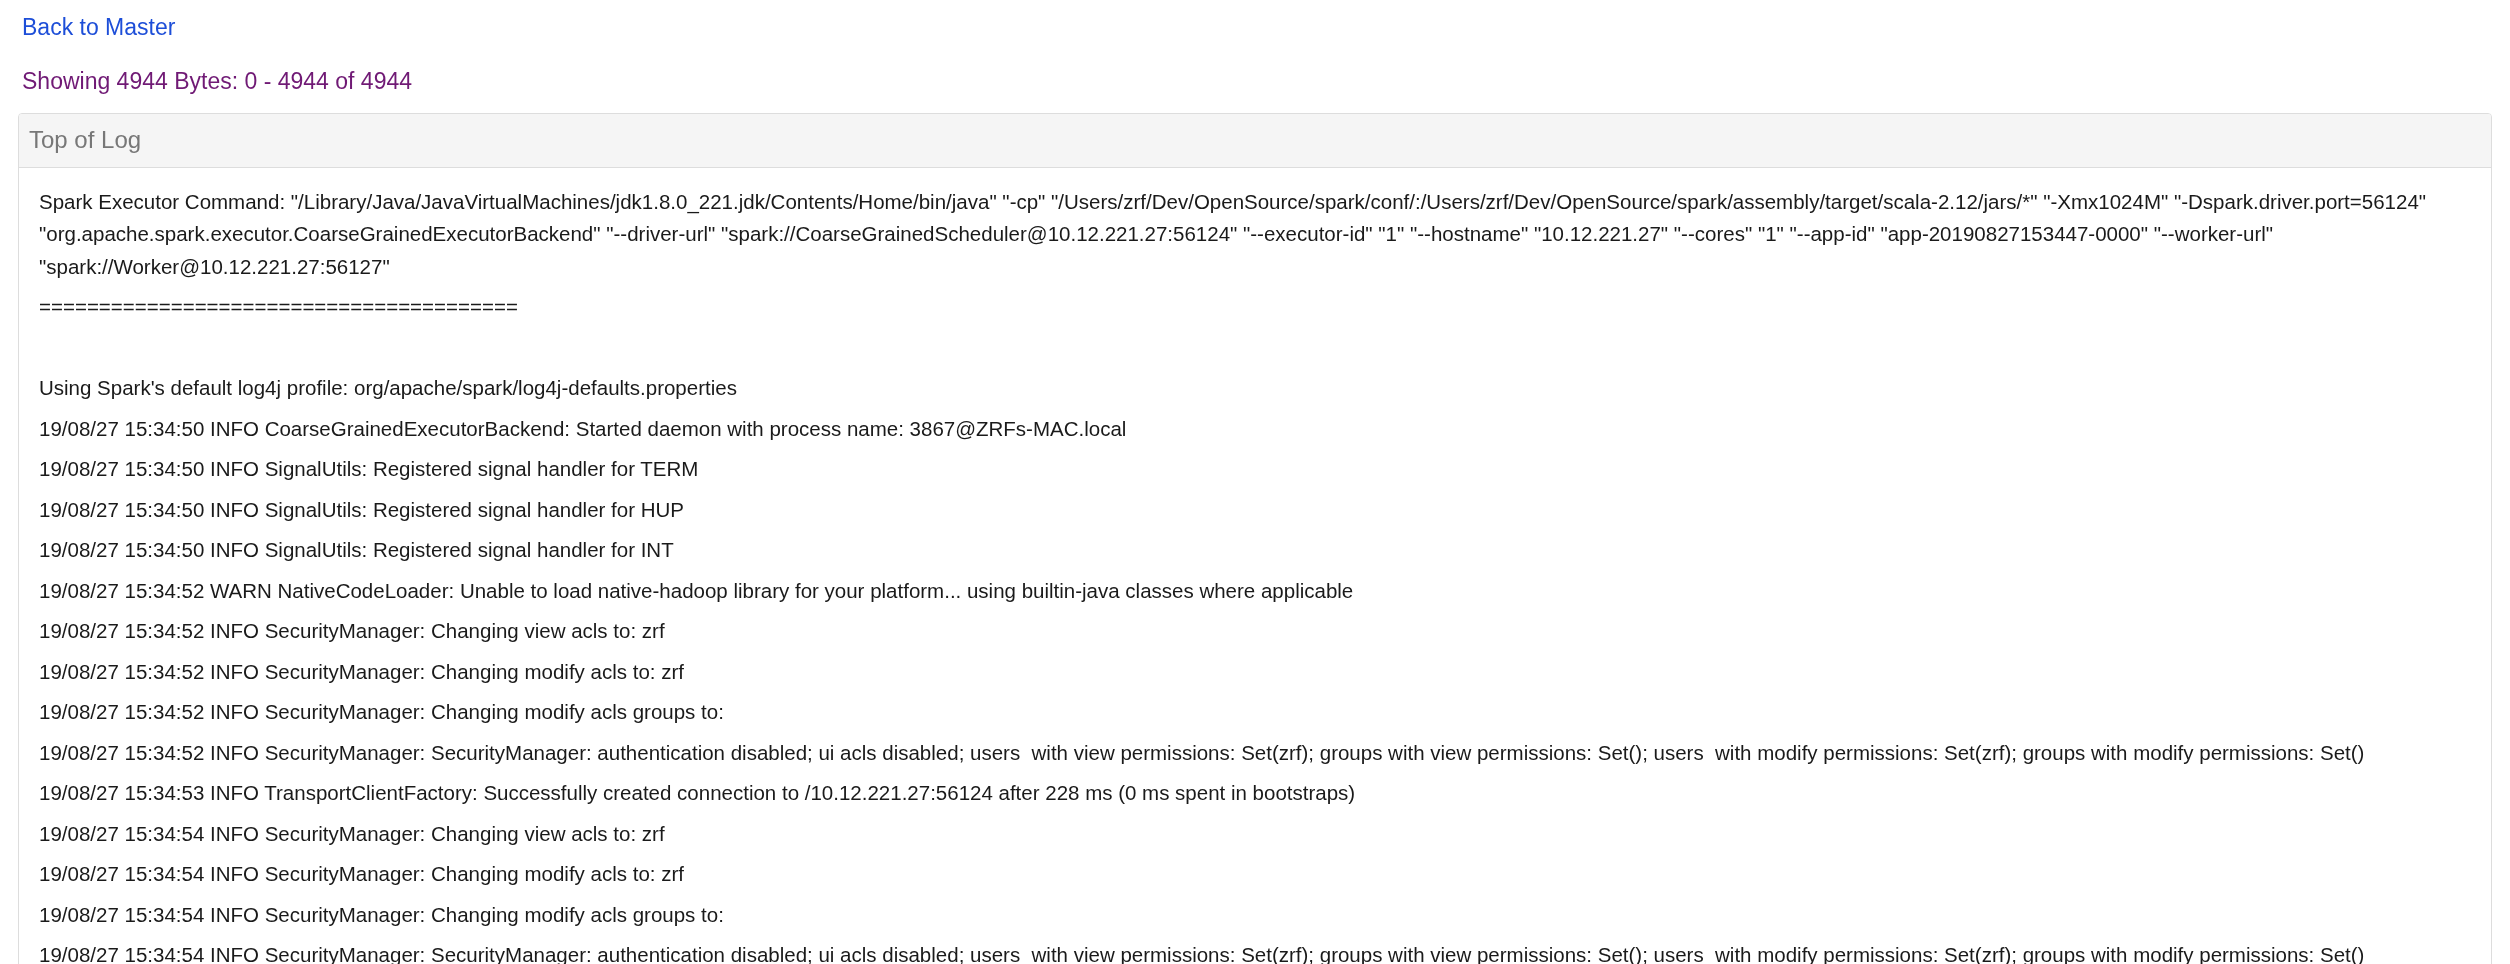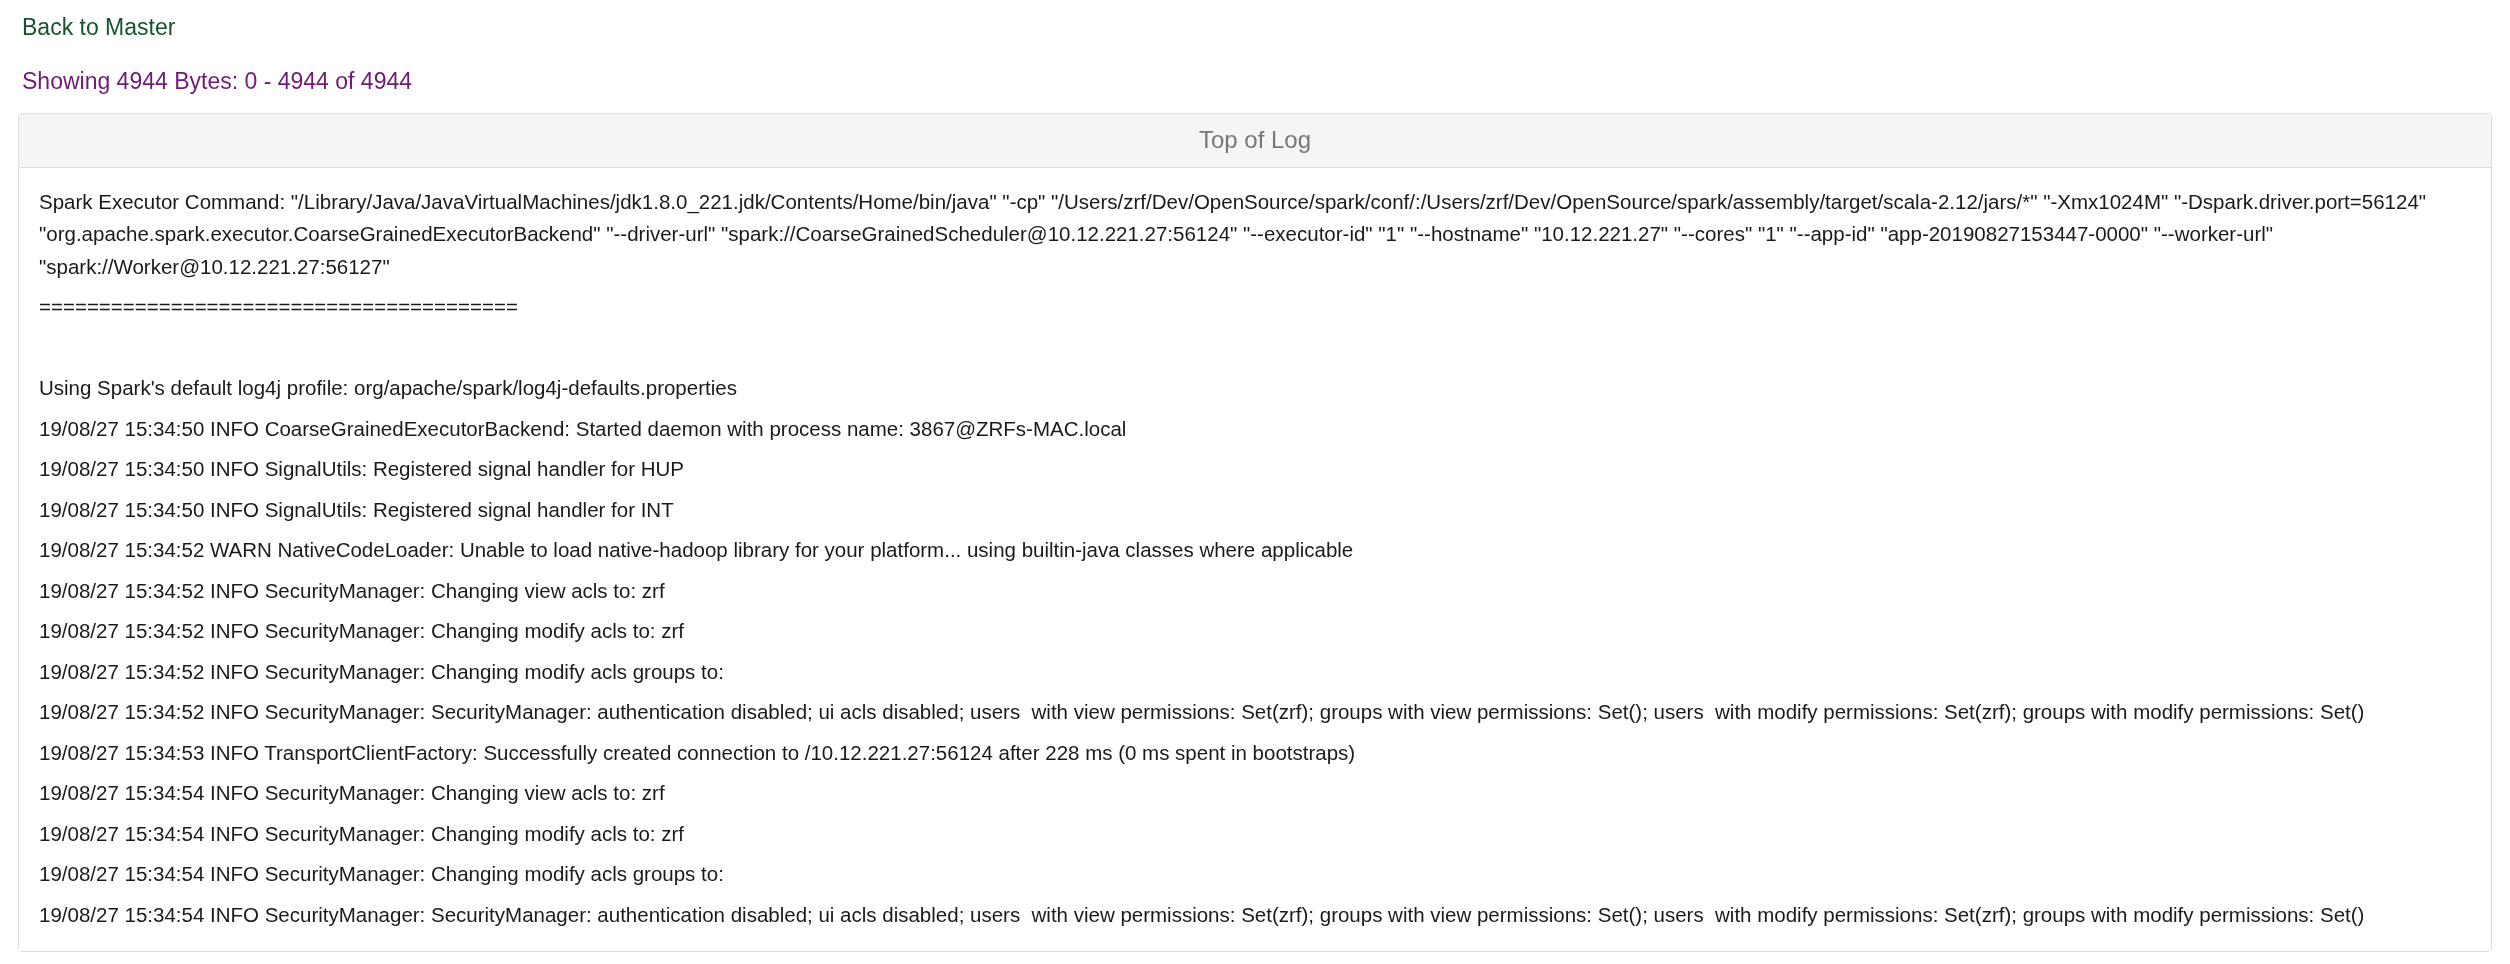--- a/index.html
+++ b/index.html
@@ -14,21 +14,21 @@
     width: 2510px;
     -webkit-font-smoothing: antialiased;
   }
   .page {
     padding: 14px 18px 0 18px;
     box-sizing: border-box;
     width: 2510px;
   }
   .back-link {
     display: inline-block;
-    color: #14532d;
+    color: #1d4ed8;
     text-decoration: none;
     font-size: 23px;
     line-height: 1.2;
     margin: 0 0 4px 4px;
     text-align: center;
   }
   .showing-line {
     font-size: 23px;
     color: #701a75;
     margin: 22px 0 18px 4px;
@@ -37,21 +37,20 @@
     border: 1px solid #dddddd;
     border-radius: 4px;
     background: #ffffff;
     box-sizing: border-box;
     width: 100%;
     overflow: hidden;
   }
   .log-panel-header {
     background: #f5f5f5;
     border-bottom: 1px solid #dddddd;
-    text-align: center;
     color: #777777;
     font-size: 24px;
     padding: 12px 10px 13px 10px;
     box-sizing: border-box;
   }
   .log-body {
     padding: 10px 12px 12px 12px;
     box-sizing: border-box;
     background: #ffffff;
   }
@@ -78,20 +77,21 @@
   <div class="showing-line">Showing 4944 Bytes: 0 - 4944 of 4944</div>
 
   <div class="log-panel">
     <div class="log-panel-header">Top of Log</div>
     <div class="log-body">
         <div class="log-line">Spark Executor Command: "/Library/Java/JavaVirtualMachines/jdk1.8.0_221.jdk/Contents/Home/bin/java" "-cp" "/Users/zrf/Dev/OpenSource/spark/conf/:/Users/zrf/Dev/OpenSource/spark/assembly/target/scala-2.12/jars/*" "-Xmx1024M" "-Dspark.driver.port=56124" "org.apache.spark.executor.CoarseGrainedExecutorBackend" "--driver-url" "spark://CoarseGrainedScheduler@10.12.221.27:56124" "--executor-id" "1" "--hostname" "10.12.221.27" "--cores" "1" "--app-id" "app-20190827153447-0000" "--worker-url" "spark://Worker@10.12.221.27:56127"</div>
         <div class="log-line">========================================</div>
         <div class="log-line blank"></div>
         <div class="log-line">Using Spark's default log4j profile: org/apache/spark/log4j-defaults.properties</div>
         <div class="log-line">19/08/27 15:34:50 INFO CoarseGrainedExecutorBackend: Started daemon with process name: 3867@ZRFs-MAC.local</div>
+        <div class="log-line">19/08/27 15:34:50 INFO SignalUtils: Registered signal handler for TERM</div>
         <div class="log-line">19/08/27 15:34:50 INFO SignalUtils: Registered signal handler for HUP</div>
         <div class="log-line">19/08/27 15:34:50 INFO SignalUtils: Registered signal handler for INT</div>
         <div class="log-line">19/08/27 15:34:52 WARN NativeCodeLoader: Unable to load native-hadoop library for your platform... using builtin-java classes where applicable</div>
         <div class="log-line">19/08/27 15:34:52 INFO SecurityManager: Changing view acls to: zrf</div>
         <div class="log-line">19/08/27 15:34:52 INFO SecurityManager: Changing modify acls to: zrf</div>
         <div class="log-line">19/08/27 15:34:52 INFO SecurityManager: Changing modify acls groups to:</div>
         <div class="log-line">19/08/27 15:34:52 INFO SecurityManager: SecurityManager: authentication disabled; ui acls disabled; users  with view permissions: Set(zrf); groups with view permissions: Set(); users  with modify permissions: Set(zrf); groups with modify permissions: Set()</div>
         <div class="log-line">19/08/27 15:34:53 INFO TransportClientFactory: Successfully created connection to /10.12.221.27:56124 after 228 ms (0 ms spent in bootstraps)</div>
         <div class="log-line">19/08/27 15:34:54 INFO SecurityManager: Changing view acls to: zrf</div>
         <div class="log-line">19/08/27 15:34:54 INFO SecurityManager: Changing modify acls to: zrf</div>

